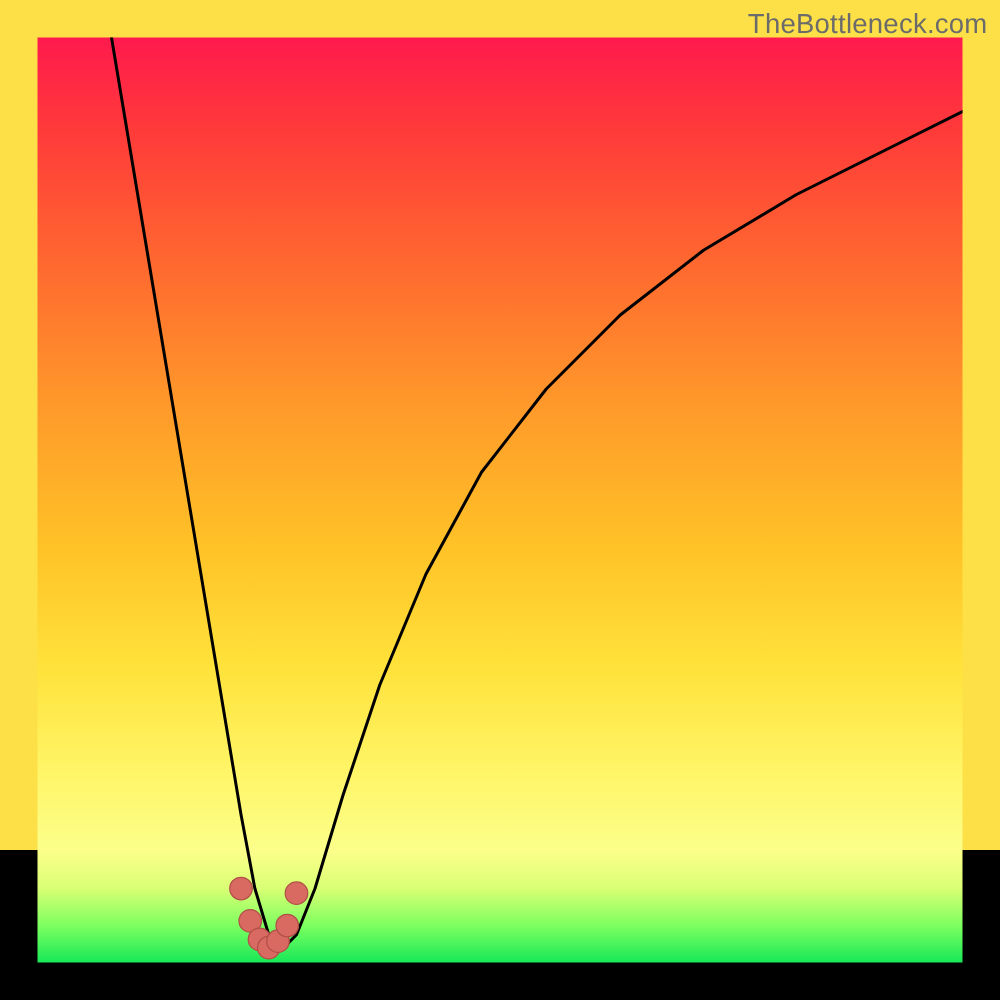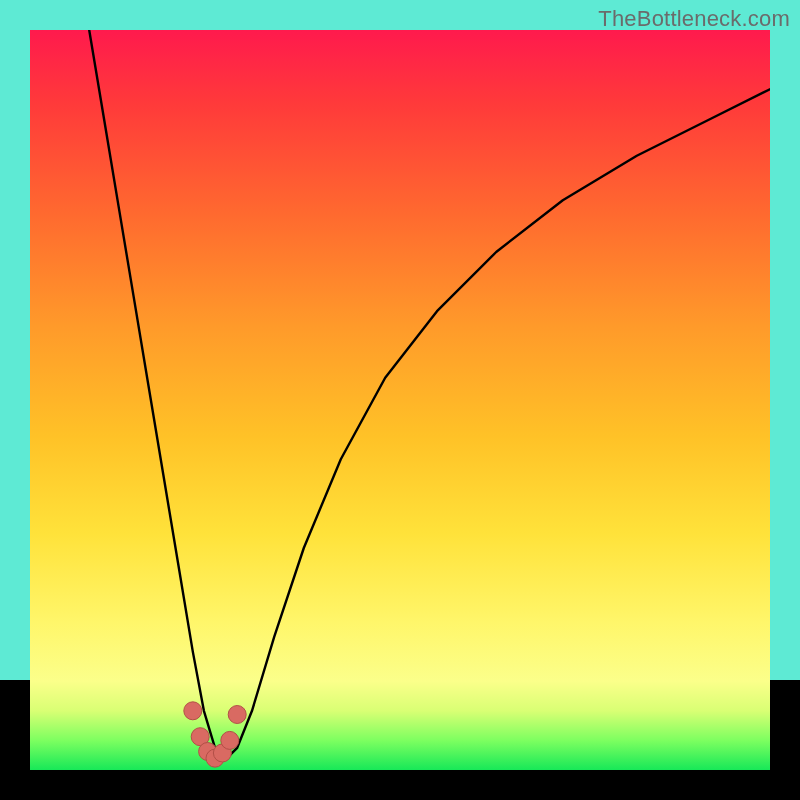--- a/index.html
+++ b/index.html
@@ -10,21 +10,21 @@
     overflow: hidden;
     background: #000;
     font-family: Arial, Helvetica, sans-serif;
   }
   .frame {
     position: absolute;
     left: 0;
     top: 0;
     width: 800px;
     height: 680px;
-    background: #5eead4;
+    background: #fde047;
   }
   .plot {
     position: absolute;
     left: 30px;
     top: 30px;
     width: 740px;
     height: 740px;
     background: linear-gradient(to bottom,
       #ff1a4d 0%,
       #ff3a3a 10%,

